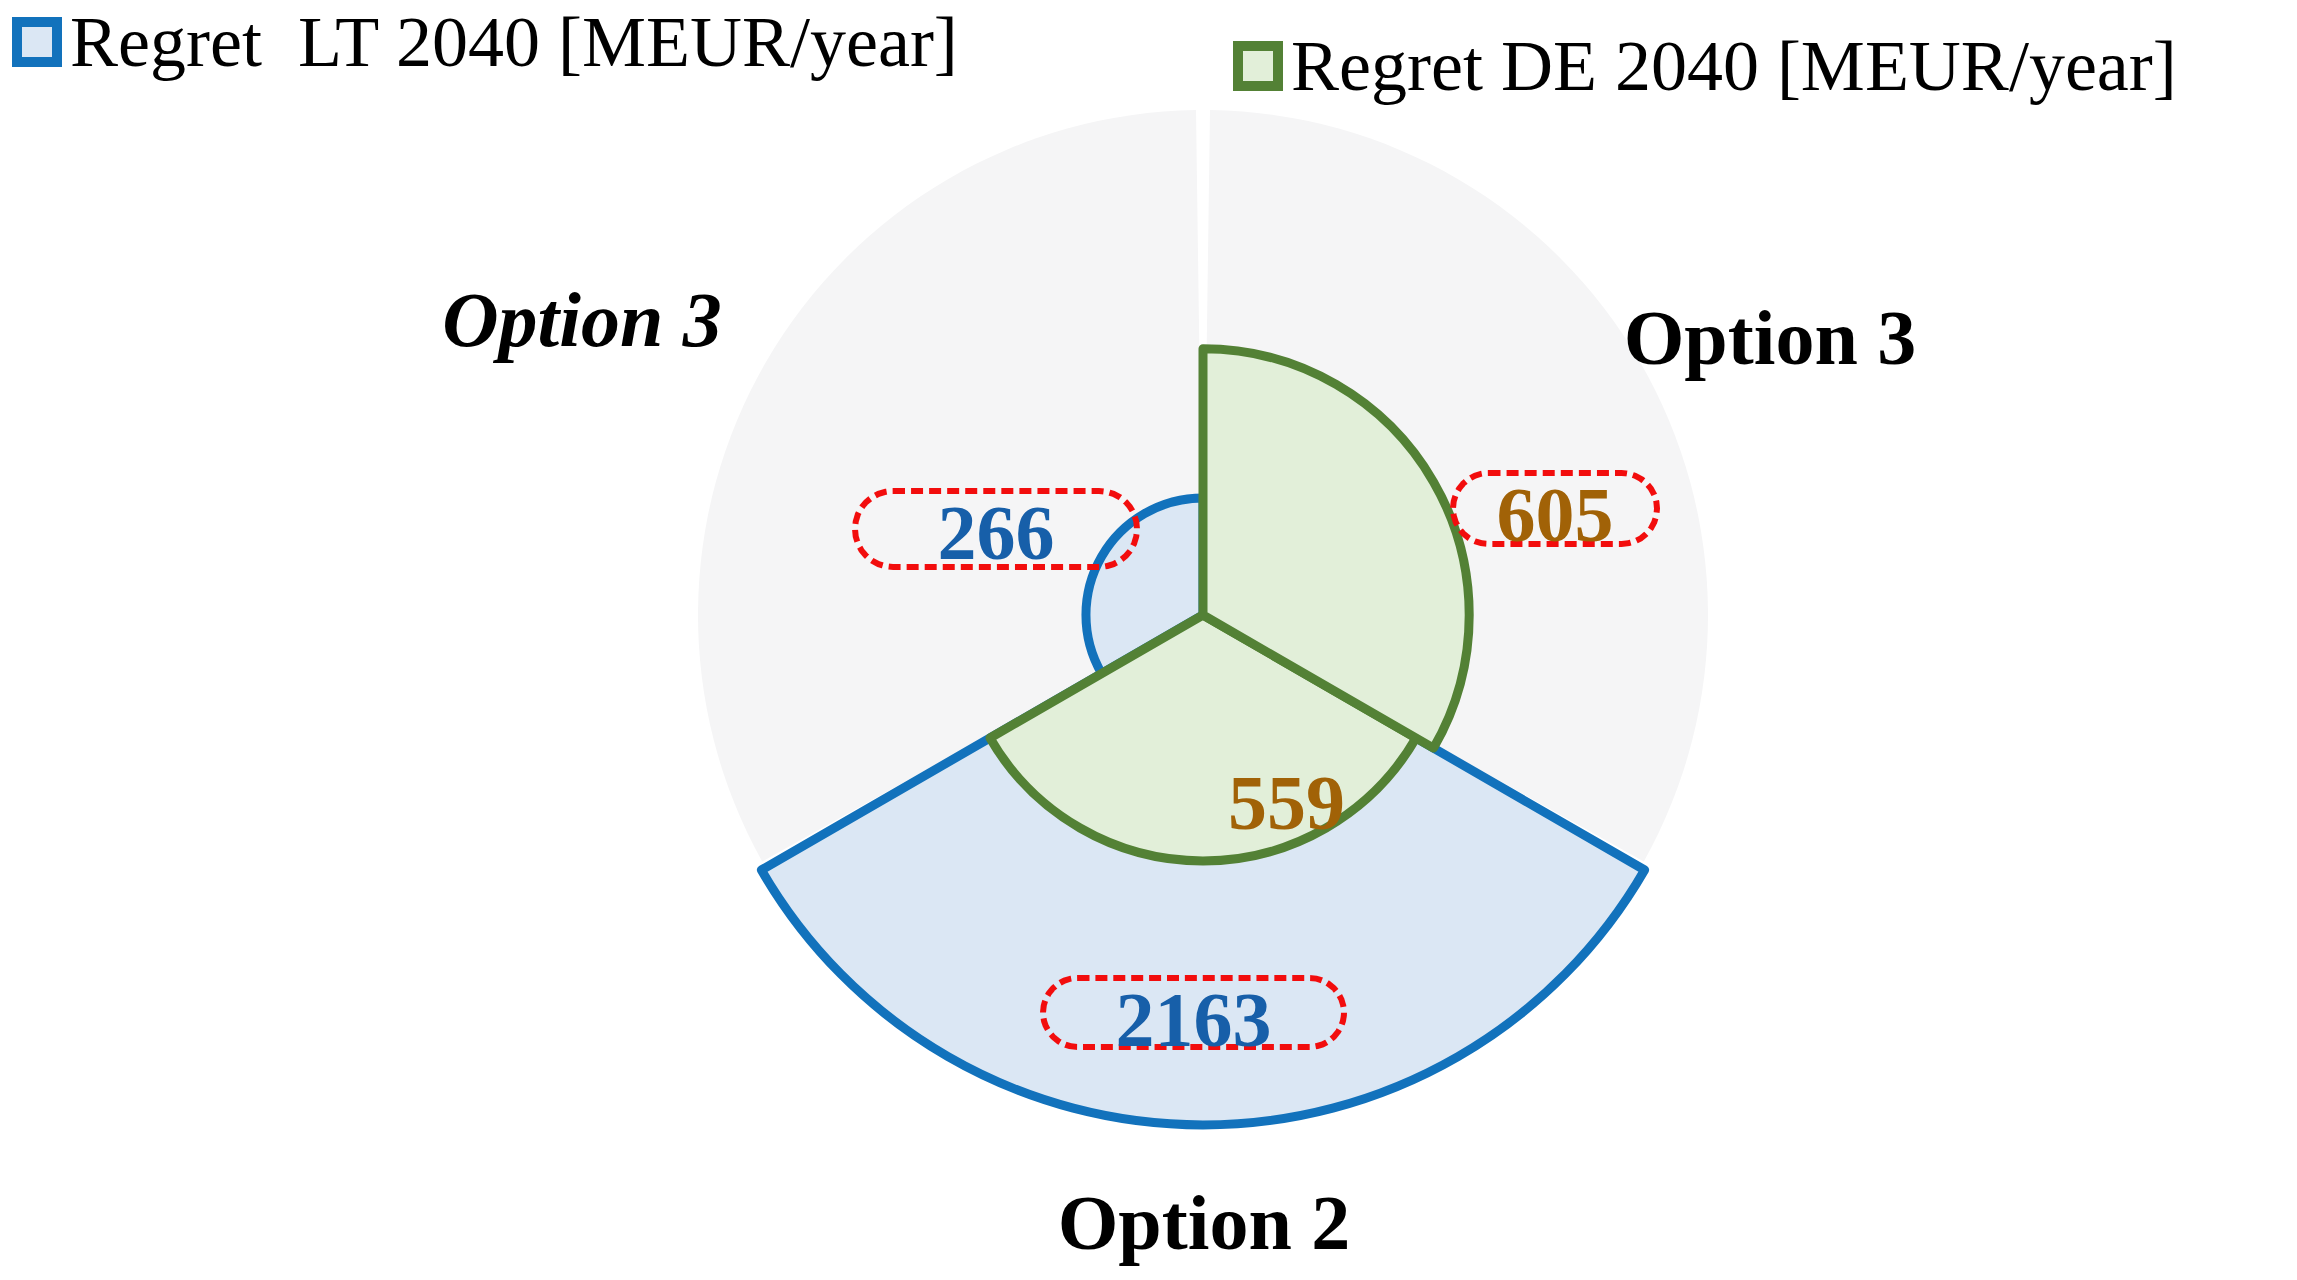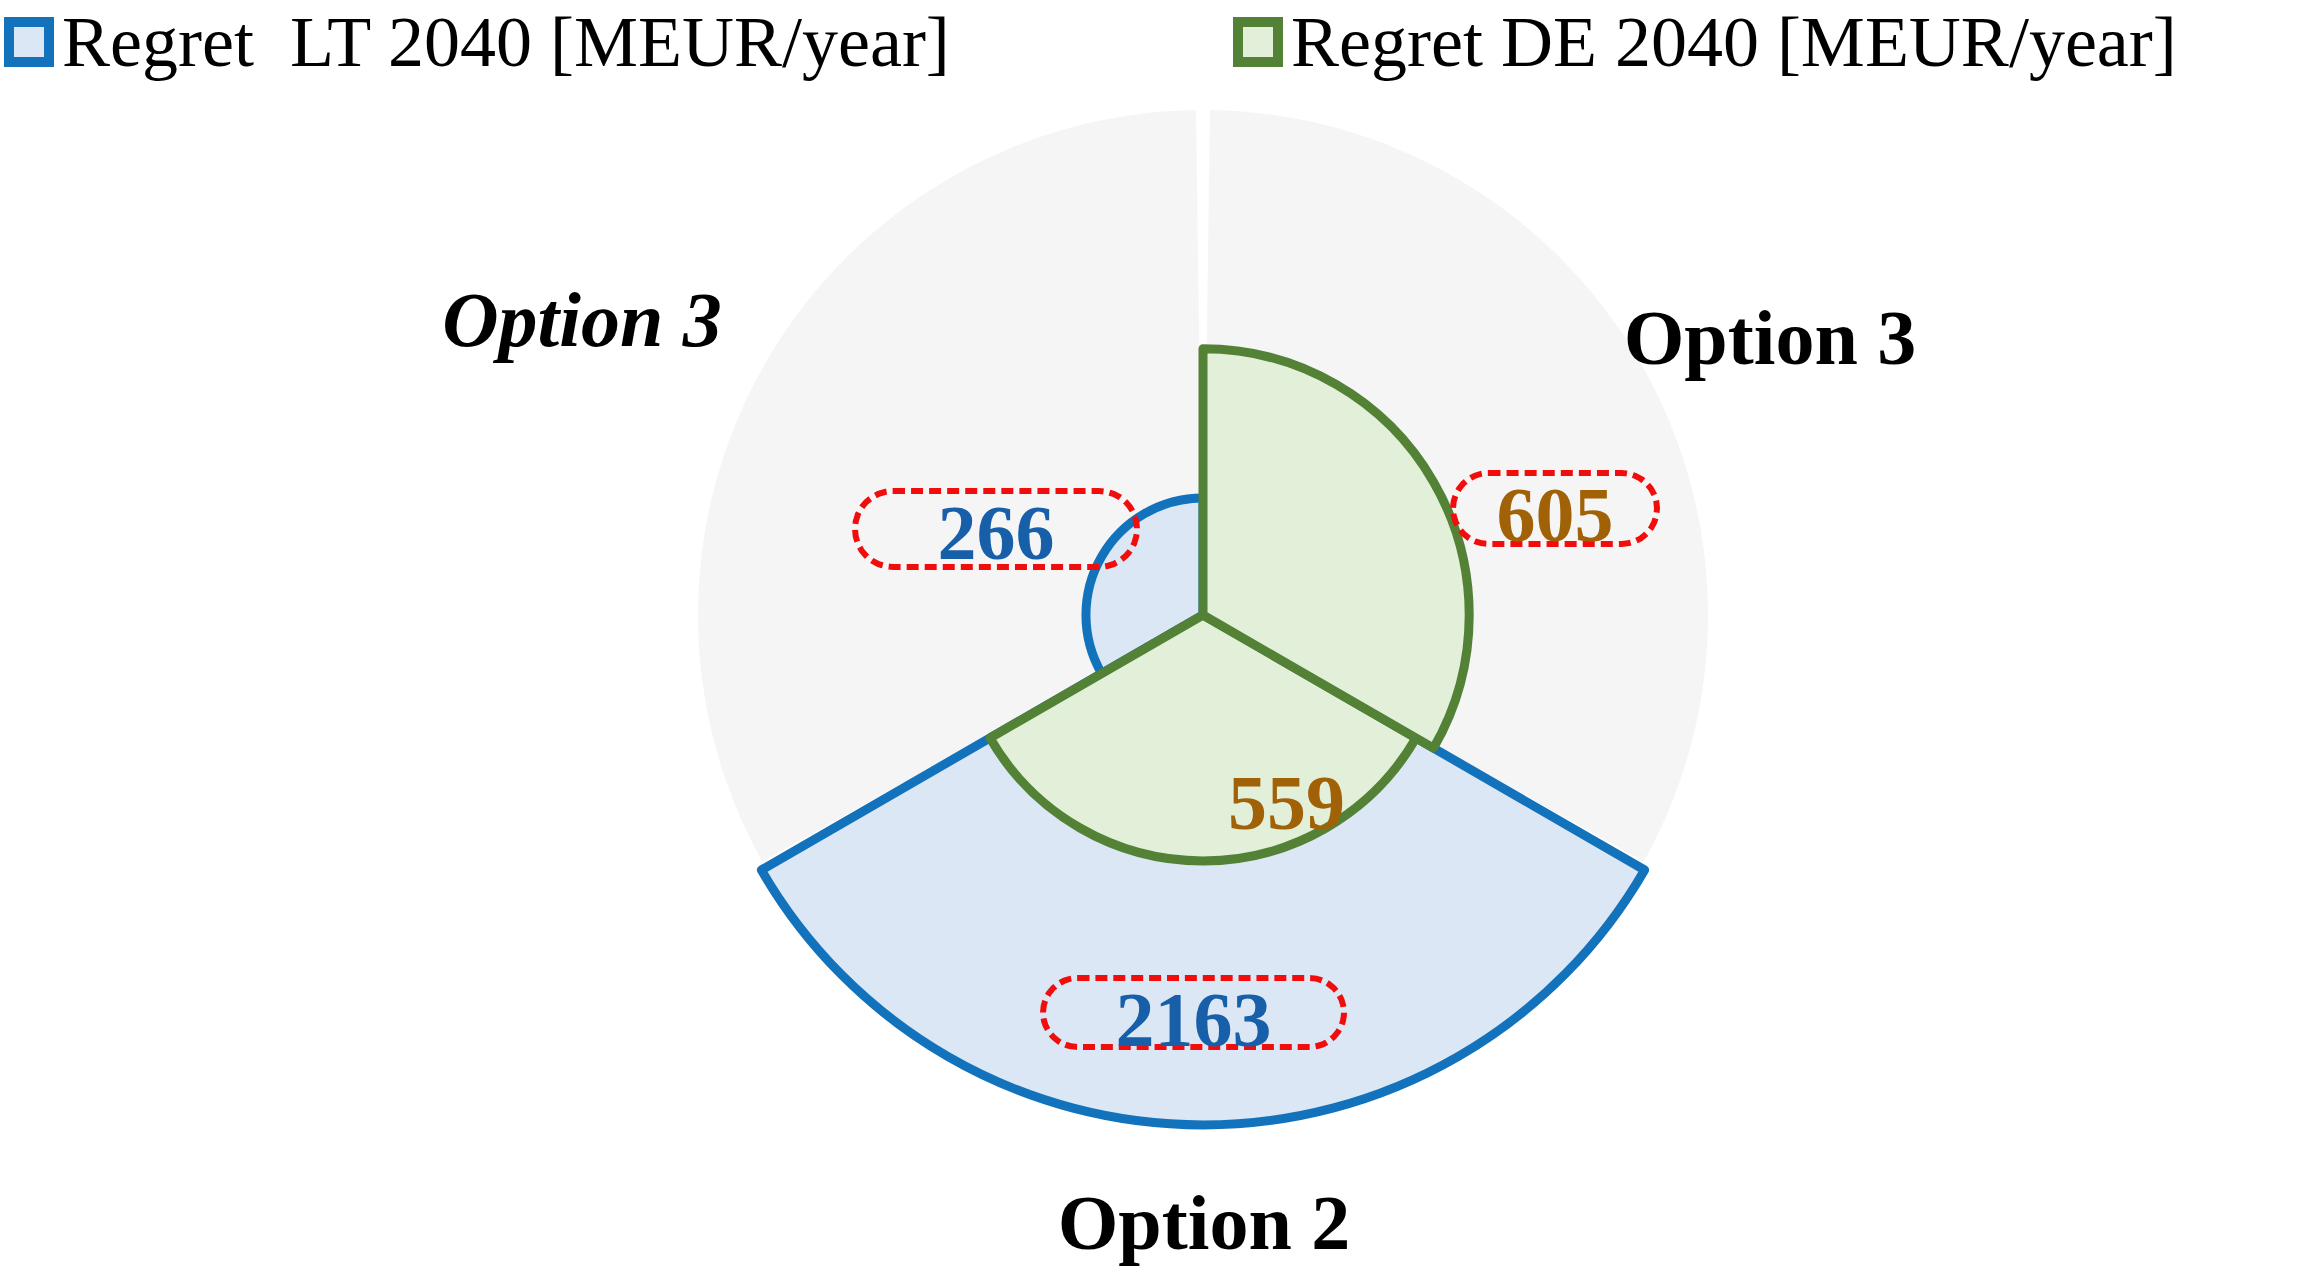--- a/index.html
+++ b/index.html
@@ -34,25 +34,25 @@
 <svg id="chart-svg" width="2297" height="1280" viewBox="0 0 2297 1280">
     <path d="M1203,615 L1210.00,110.05 A505,505 0 0 1 1643.80,861.41 Z" fill="#f5f5f6" stroke="none" stroke-width="0" stroke-linejoin="round"></path>
     <path d="M1203,615 L1636.80,873.54 A505,505 0 0 1 769.20,873.54 Z" fill="#f5f5f6" stroke="none" stroke-width="0" stroke-linejoin="round"></path>
     <path d="M1203,615 L762.20,861.41 A505,505 0 0 1 1196.00,110.05 Z" fill="#f5f5f6" stroke="none" stroke-width="0" stroke-linejoin="round"></path>
     <path d="M1203,615 L1644.64,869.98 A509.96,509.96 0 0 1 761.36,869.98 Z" fill="#dbe7f4" stroke="#1272bc" stroke-width="9" stroke-linejoin="round"></path>
     <path d="M1203,615 L1101.64,673.52 A117.04,117.04 0 0 1 1203.00,497.96 Z" fill="#dbe7f4" stroke="#1272bc" stroke-width="9" stroke-linejoin="round"></path>
     <path d="M1203,615 L1416.01,737.98 A245.96,245.96 0 0 1 989.99,737.98 Z" fill="#e2efd9" stroke="#538135" stroke-width="9" stroke-linejoin="round"></path>
     <path d="M1203,615 L1203.00,348.80 A266.2,266.2 0 0 1 1433.54,748.10 Z" fill="#e2efd9" stroke="#538135" stroke-width="9" stroke-linejoin="round"></path>
   </svg>
 
-<div class="legend-item" style="left:4px;">
+<div class="legend-item" style="left:12px;">
   <div class="legend-swatch" style="border-color:#1272bc;background:#dbe7f4;"></div>
   <div class="legend-label">Regret  LT 2040 [MEUR/year]</div>
 </div>
-<div class="legend-item" style="left:1233px;">
+<div class="legend-item" style="left:1233px;margin-top:24px;">
   <div class="legend-swatch" style="border-color:#538135;background:#e2efd9;"></div>
   <div class="legend-label">Regret DE 2040 [MEUR/year]</div>
 </div>
 
 <div class="option-label" style="left:1520px;top:297px;">Option 3</div>
 <div class="option-label" style="left:954px;top:1182px;">Option 2</div>
 <div class="option-label" style="left:332px;top:279px;font-style:italic;">Option 3</div>
 
 <div class="value-pill" style="left:1450px;top:470px;width:210px;height:77px;">
   <span class="value-text green-val">605</span>

